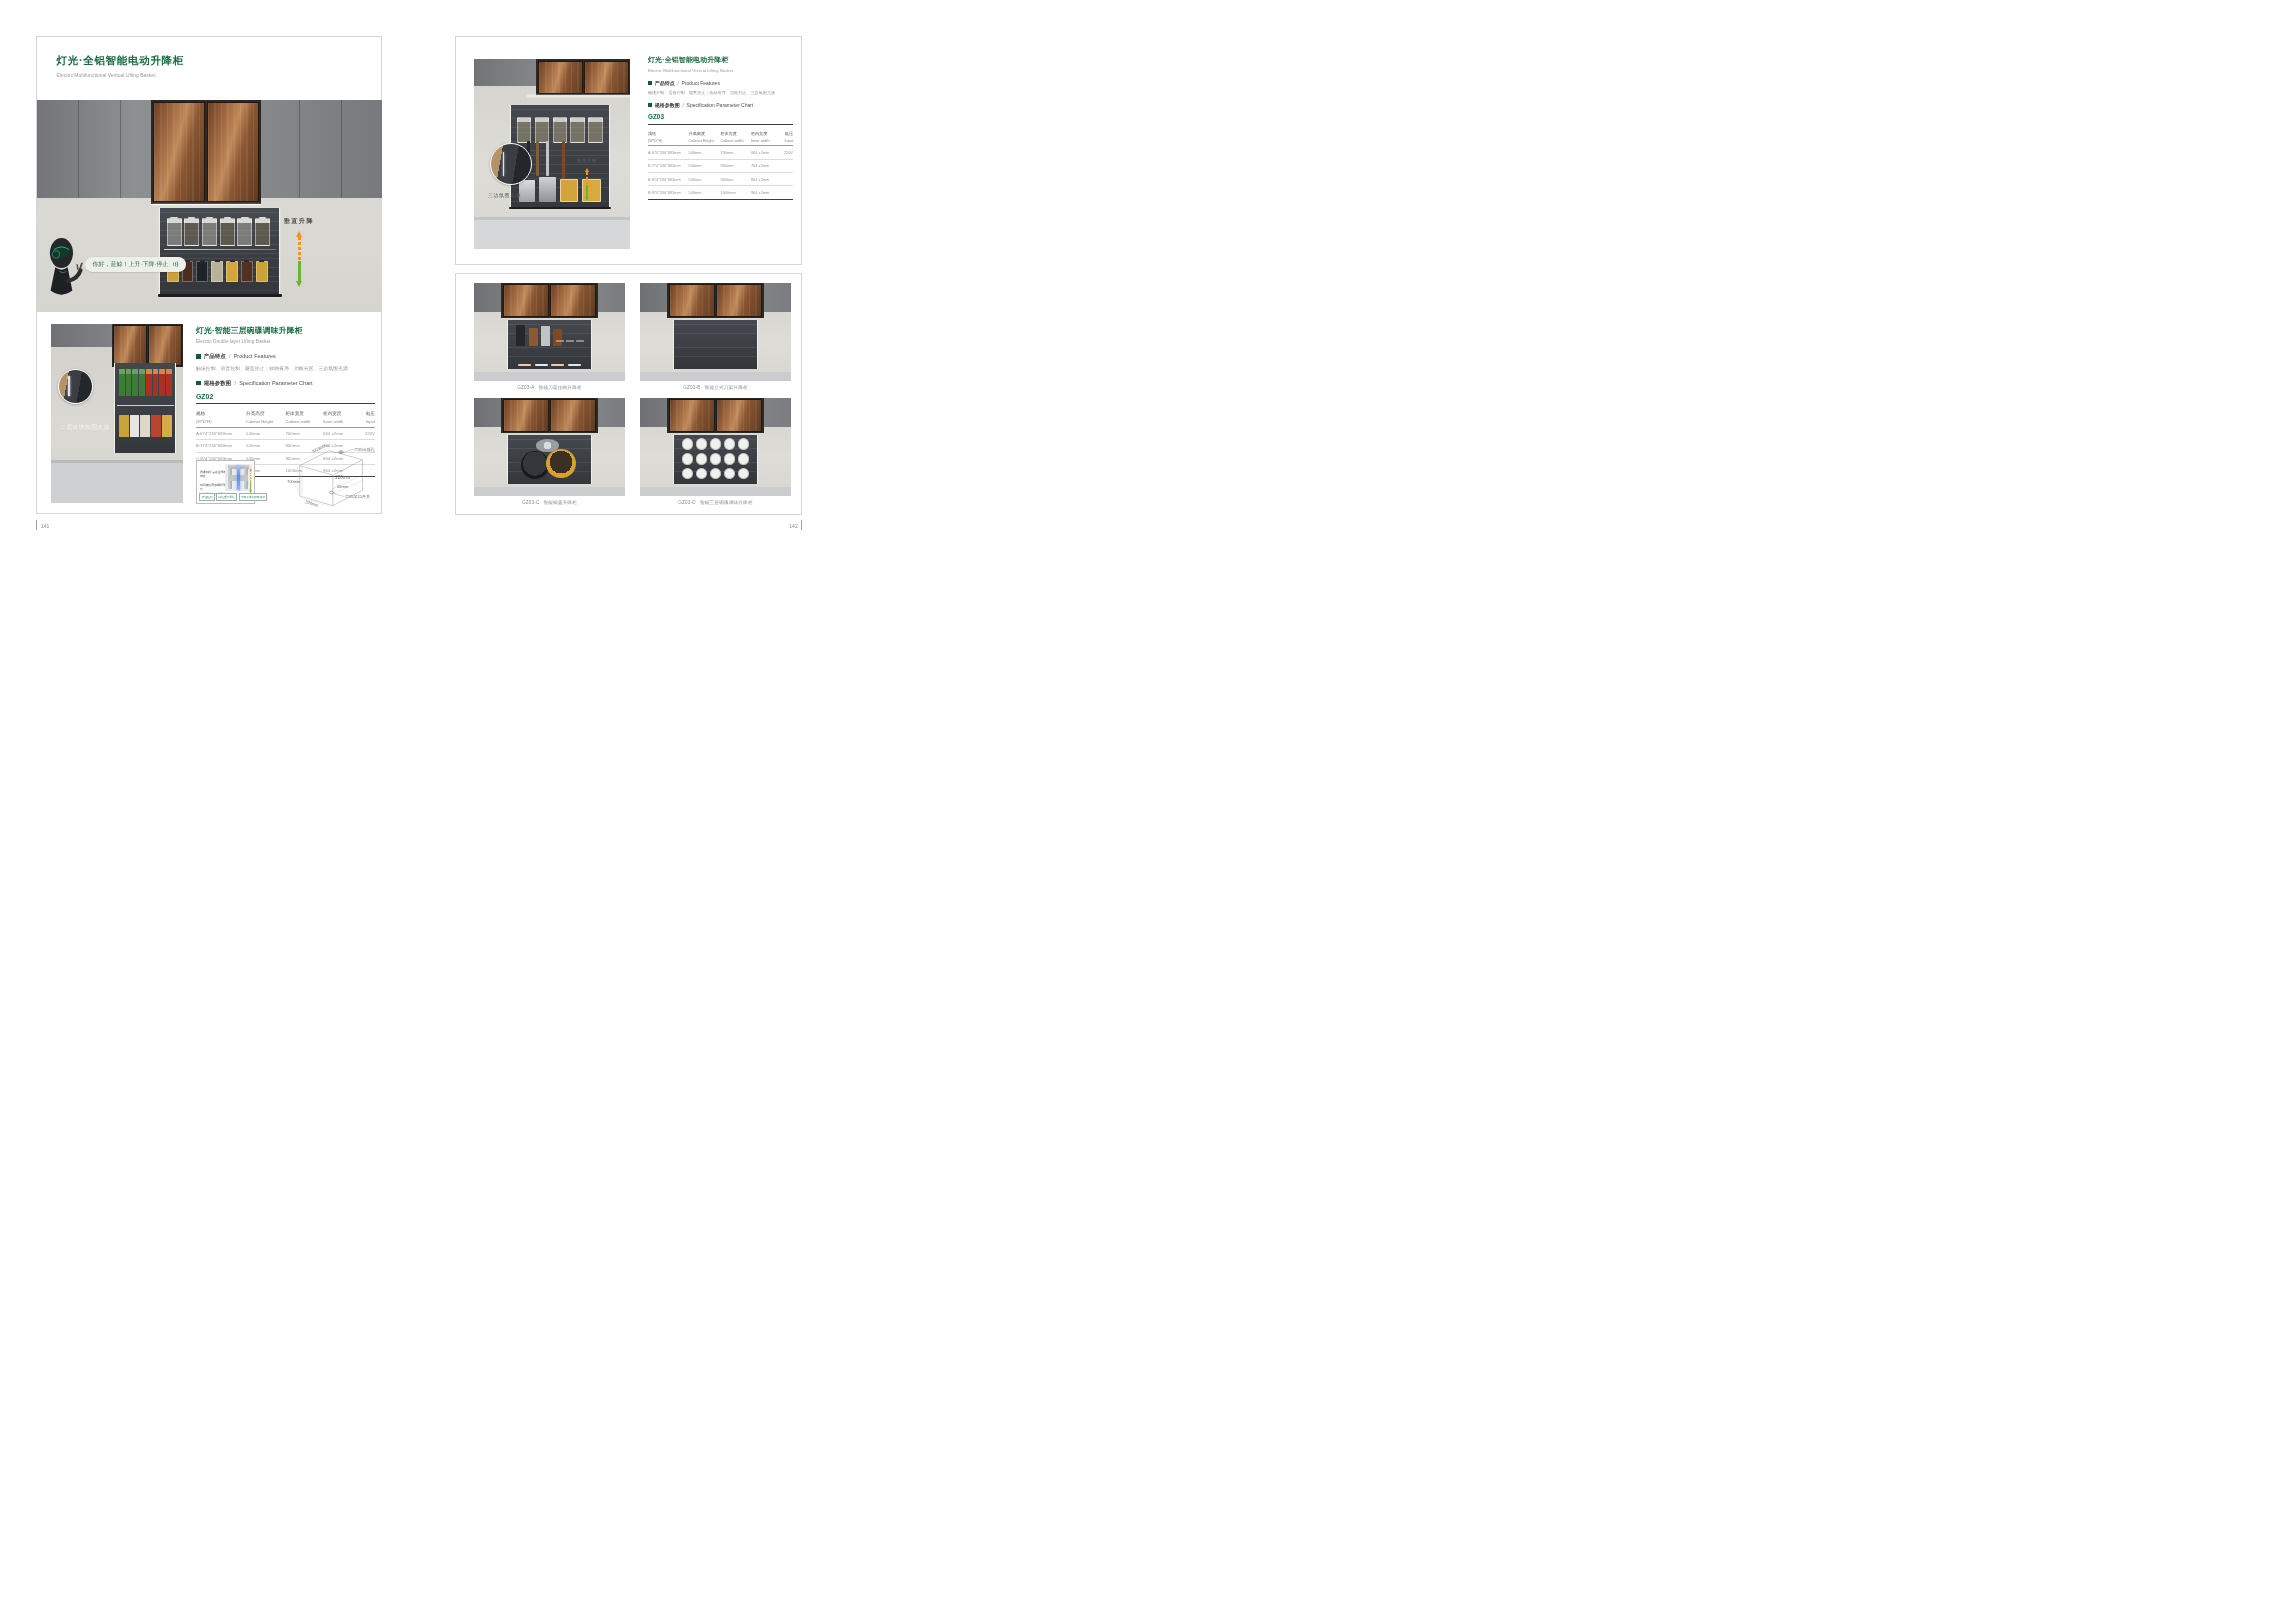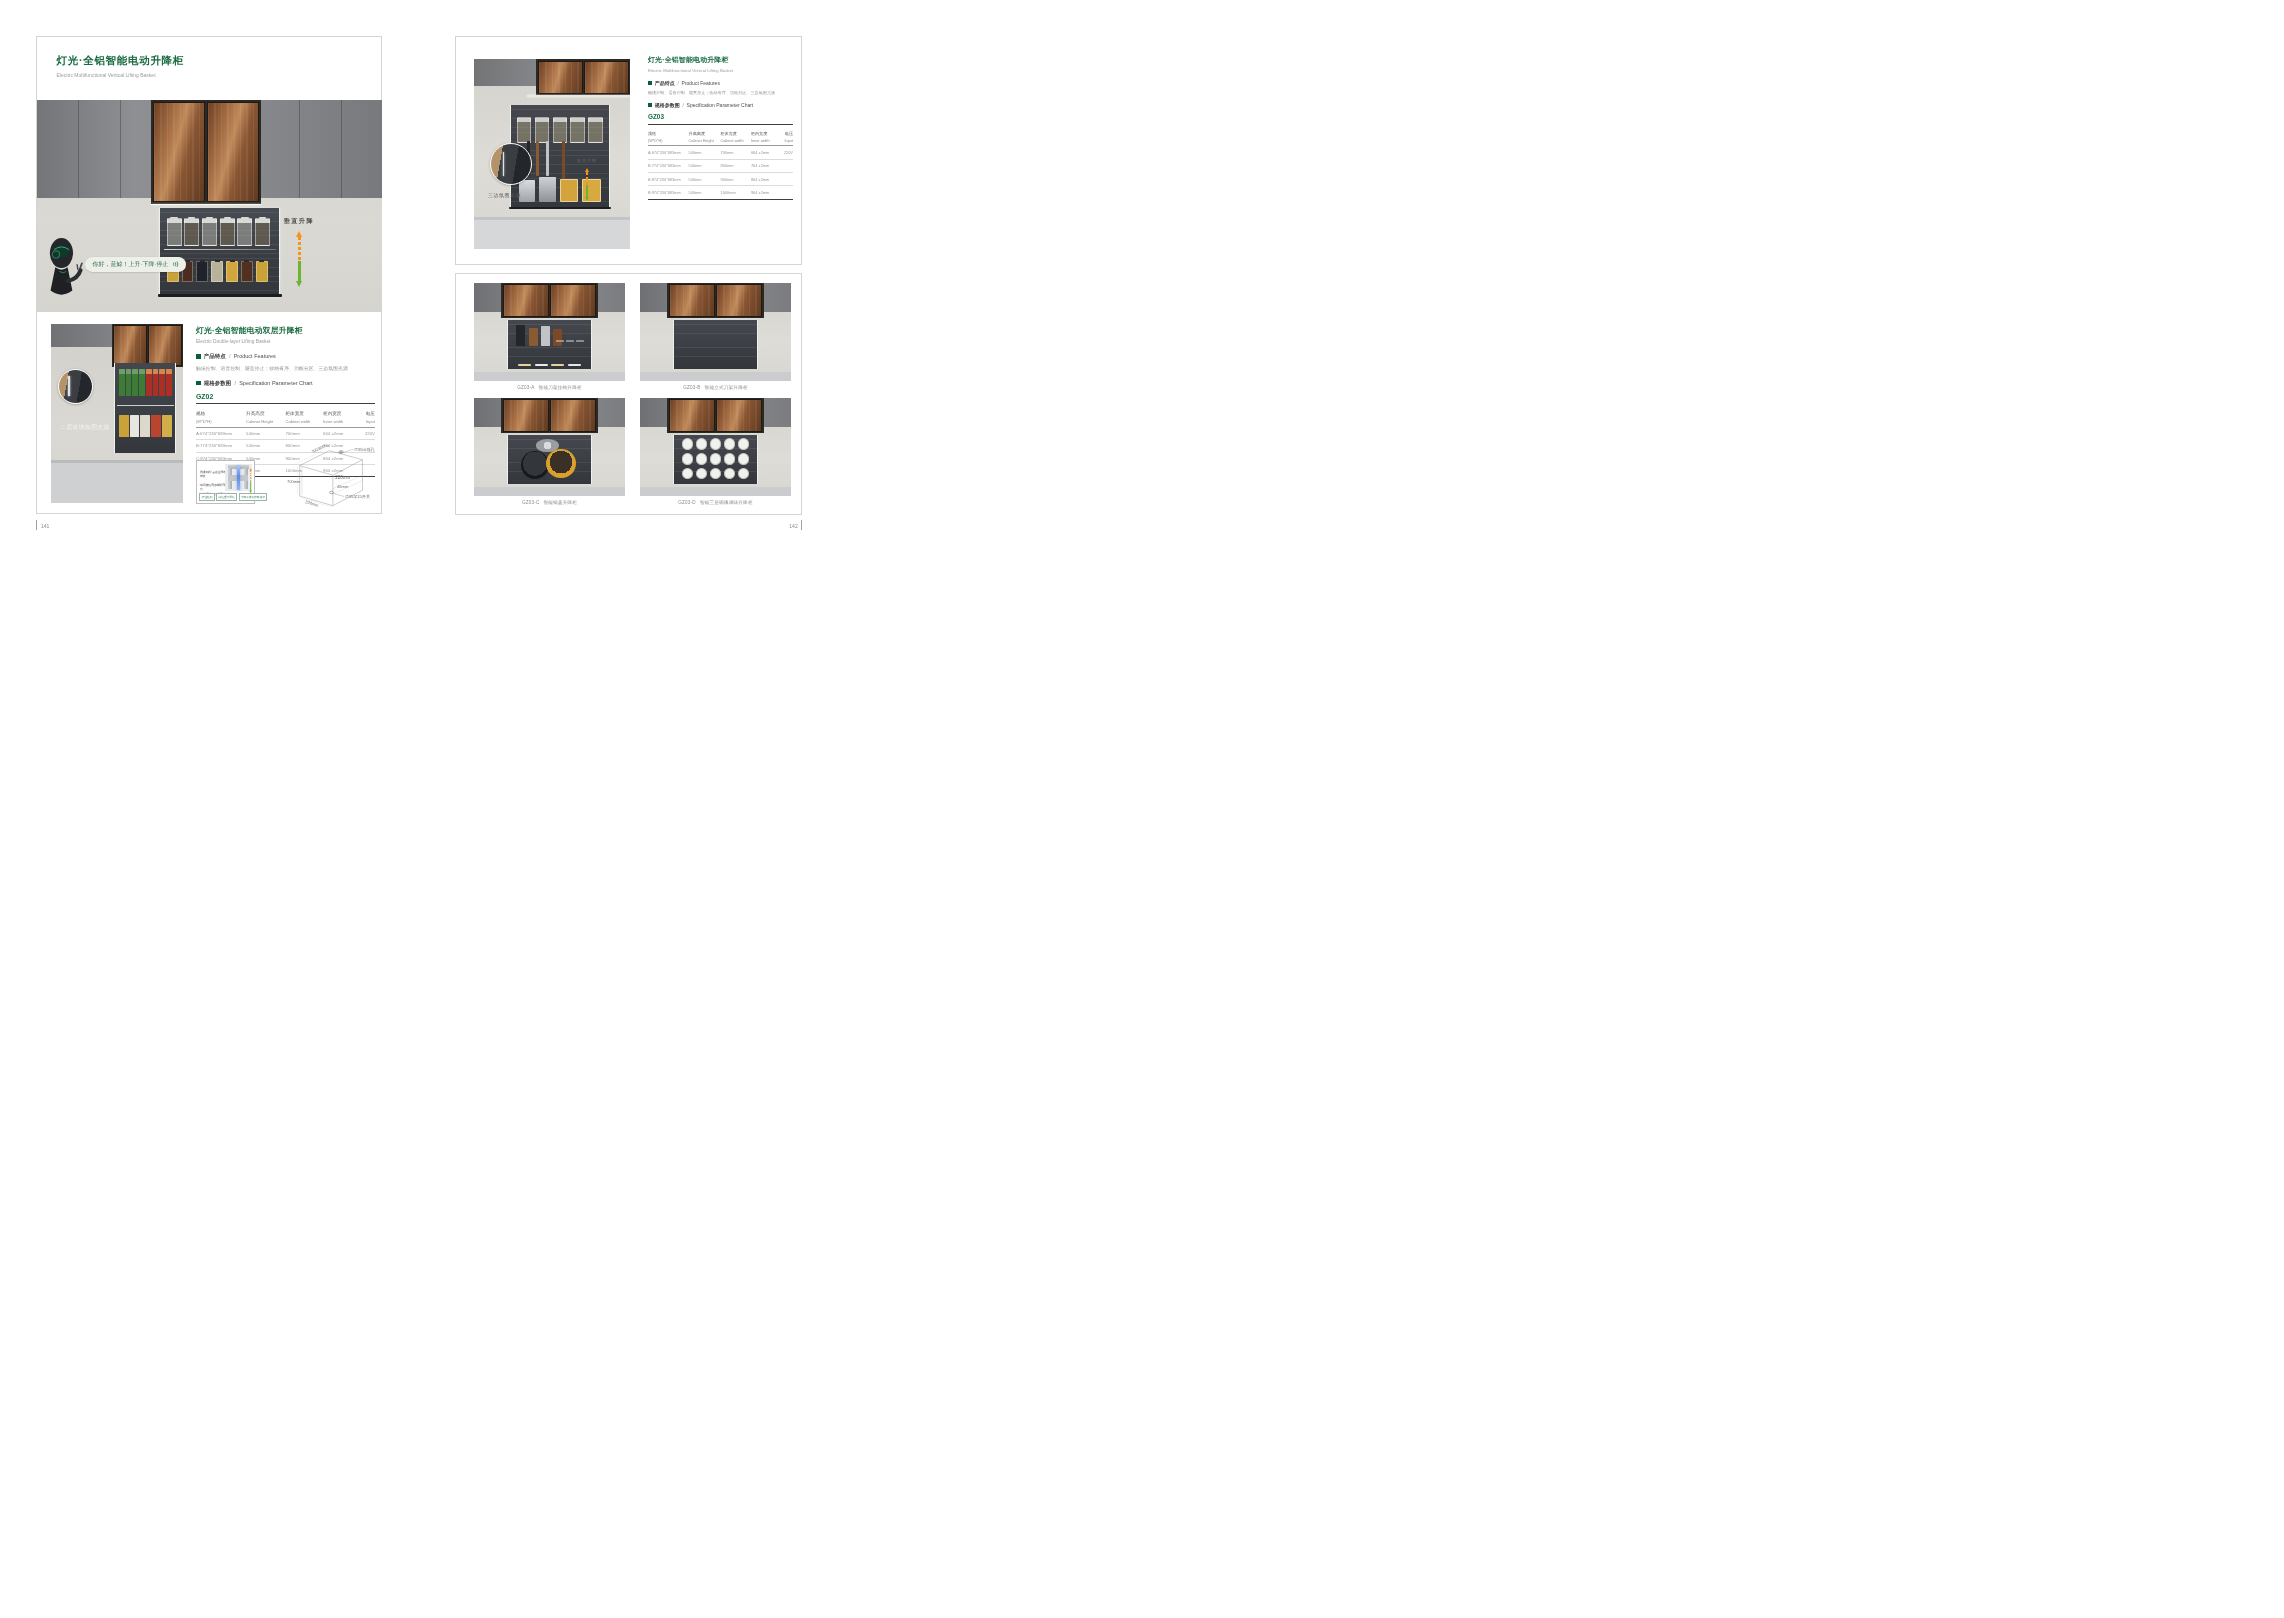--- a/index.html
+++ b/index.html
@@ -326,21 +326,21 @@
             <i class="bbox"></i>
             <i class="bbox"></i>
         </div>
       </div>
       <div class="lp-counter"></div>
       <div class="inset lp-inset"></div>
       <div class="lp-label">二层玻璃氛围光源</div>
     </div>
 
     <div class="l-text">
-      <h2 class="sec-title">灯光·全铝智能电动双层升降柜</h2>
+      <h2 class="sec-title">灯光·智能三层碗碟调味升降柜</h2>
       <p class="sec-sub">Electric Double-layer Lifting Basket</p>
 
       <div class="head-row">
         <span class="bullet"></span>
         <span class="hz">产品特点</span>
         <span class="sep">/</span>
         <span class="he">Product Features</span>
       </div>
       <p class="feat-text">触摸控制、语音控制、随意停止；收纳有序、功能分区、三边氛围光源</p>
 

